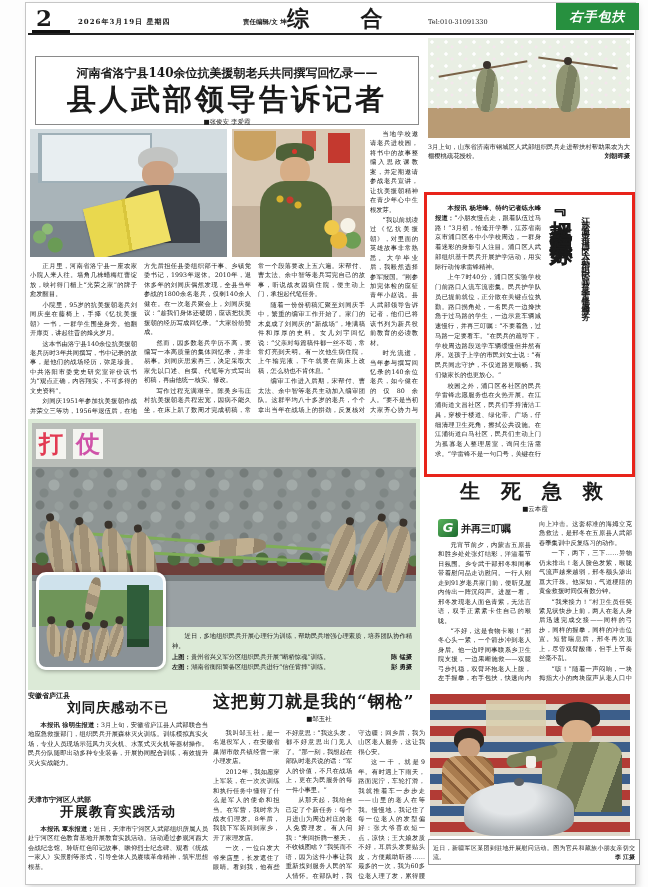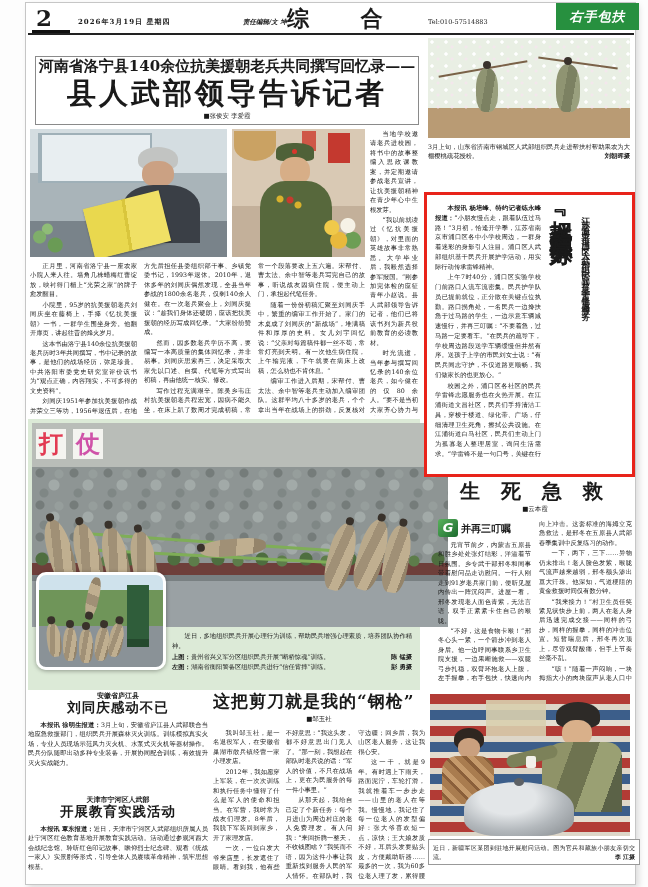--- a/index.html
+++ b/index.html
@@ -3,57 +3,57 @@
 <meta charset="utf-8">
 <style>
   html,body{margin:0;padding:0;}
   body{width:648px;height:887px;position:relative;background:#fdfdfd;font-family:"DejaVu Serif",serif;color:#1a1a1a;overflow:hidden;}
   .sheet{position:absolute;left:25px;top:2px;width:609px;height:881px;background:#fff;border:1px solid #c6c6c6;box-shadow:3px 3px 6px rgba(0,0,0,.13);}
   .abs{position:absolute;}
   
   .pagenum{left:36px;top:4px;font-size:23px;font-weight:bold;}
   .pagenum-rule{left:32px;top:30px;width:38px;height:3px;background:#111;}
   .date{left:78px;top:17px;font-size:7px;font-weight:bold;letter-spacing:1px;}
-  .editor{left:243px;top:18px;font-size:6.5px;font-weight:bold;font-style:italic;}
+  .editor{left:243px;top:18px;font-size:6.5px;font-weight:bold;}
   .section{left:287px;top:4px;font-size:22px;font-weight:bold;font-family:"DejaVu Sans",sans-serif;letter-spacing:22px;}
   .tel{left:428px;top:18px;font-size:6.5px;}
   .masthead{left:556px;top:3px;width:83px;height:27px;background:#27903f;color:#fff;display:flex;align-items:center;justify-content:center;font-size:13px;font-weight:bold;font-style:italic;letter-spacing:1px;}
   .header-rule{left:28px;top:33px;width:606px;height:2px;background:#222;}
   
   .leadbox{left:35px;top:56px;width:382px;height:67px;border:1px solid #8a8a8a;text-align:center;}
-  .lead-kicker{font-size:15px;font-weight:bold;}
+  .lead-kicker{margin-top:8px;font-size:12px;font-weight:bold;}
   .lead-headline{margin-top:3px;font-size:29px;font-weight:bold;letter-spacing:3px;line-height:1;}
   .lead-byline{margin-top:4px;font-size:6.5px;}
   .bodytext{font-size:6.3px;line-height:1.5;text-align:justify;overflow:hidden;}
   .para{margin:0 0 1px 0;text-indent:2em;text-align:justify;}
   .leadcols{left:30px;top:261px;width:335px;height:155px;column-count:3;column-gap:7px;}
   .sidecol{left:370px;top:129px;width:48px;height:287px;}
   .credit{font-weight:bold;white-space:nowrap;}
   
   .photo{overflow:hidden;position:absolute;}
   .ph-shape{position:absolute;}
   
   .feature-panel{left:28px;top:419px;width:392px;height:271px;background:#dcead7;}
-  .bigphoto{left:32px;top:423px;width:384px;height:204px;background:linear-gradient(180deg,#b9bdb8 0 44px,#8e9594 44px 150px,#798082 150px 158px,#9aa1a4 158px 100%);padding-left:32px;}
+  .bigphoto{left:32px;top:423px;width:384px;height:204px;background:linear-gradient(180deg,#b9bdb8 0 44px,#8e9594 44px 150px,#798082 150px 158px,#9aa1a4 158px 100%);}
   .stone{left:0;top:44px;width:100%;height:106px;background-image:radial-gradient(circle at 8px 6px,#6f7674 4px,transparent 5px),radial-gradient(circle at 22px 18px,#a8b0ae 5px,transparent 6px),radial-gradient(circle at 12px 26px,#7c8482 4px,transparent 5px),radial-gradient(circle at 27px 7px,#99a19e 4px,transparent 5px);background-size:34px 32px;opacity:.8;}
   .plaque{display:inline-block;width:30px;height:30px;background:#f4f4f0;margin-right:7px;text-align:center;line-height:30px;font-size:24px;font-weight:bold;font-family:"DejaVu Sans",sans-serif;color:#e23a52;}
   .wall-right .plaque:last-child{color:#cf52a8;}
   .wall-left .plaque:last-child{color:#cf52a8;}
   .sol{position:absolute;border-radius:45% 45% 38% 38%;background:linear-gradient(100deg,#b9a98b 0 30%,#a09076 30% 55%,#c0af90 55% 80%,#94846a 80%);}
   .sol::before{content:'';position:absolute;top:-7px;left:50%;margin-left:-4px;width:8px;height:8px;border-radius:50%;background:#39322b;}
   .flyer{border-radius:40%;}
   .flyer::before{left:-3px;top:2px;margin-left:0;}
   .pole{position:absolute;height:3px;background:#7fae57;border-radius:2px;}
   .inset{left:36px;top:572px;width:124px;height:92px;border:3px solid #fff;border-radius:10px;box-shadow:0 1px 4px rgba(0,0,0,.35);background:linear-gradient(180deg,#cfe2ec 0 16%,#6f9559 16% 55%,#8a9297 55% 100%);}
   .feat-cap{left:172px;top:631px;width:240px;font-size:6.3px;line-height:1.55;}
   .capline{display:flex;margin-top:1px;}
   .capline .lbl{font-weight:bold;white-space:nowrap;}
   .capline .txt{flex:1;}
   
-  .brief-kicker{width:180px;text-align:center;font-size:7px;font-weight:bold;}
+  .brief-kicker{width:180px;text-align:left;font-size:7px;font-weight:bold;}
   .brief-headline{width:180px;text-align:center;font-size:13.5px;font-weight:bold;font-family:"DejaVu Sans",sans-serif;letter-spacing:1px;}
   
   .sc-headline{left:213px;top:690px;width:212px;text-align:left;font-size:17px;font-weight:bold;letter-spacing:1px;}
   .sc-byline{left:213px;top:715px;width:212px;text-align:center;font-size:6.5px;}
   .sc-body{left:213px;top:728px;width:212px;height:152px;column-count:3;column-gap:6px;}
   
   .gh-photo{left:428px;top:38px;width:202px;height:100px;background:linear-gradient(180deg,#e9efe4 0 70%,#b99b74 70% 100%);}
   .gh-cap{left:428px;top:142px;width:202px;font-size:6.3px;line-height:1.5;text-align:justify;}
   .redbox{left:424px;top:192px;width:205px;height:279px;border:3px solid #e8231a;background:#fff;display:flex;}
   .rb-body{margin:8px 4px 8px 8px;width:106px;height:255px;font-size:6.3px;line-height:1.55;overflow:hidden;}
@@ -71,21 +71,21 @@
 </head>
 <body>
 
 <div class="sheet"></div>
 
 <div class="abs pagenum">2</div>
 <div class="abs pagenum-rule"></div>
 <div class="abs date">2026年3月19日 星期四</div>
 <div class="abs editor">责任编辑/文 坤</div>
 <div class="abs section">综 合</div>
-<div class="abs tel">Tel:010-57514883</div>
+<div class="abs tel">Tel:010-31091330</div>
 <div class="abs masthead">右手包扶</div>
 <div class="abs header-rule"></div>
 
 <div class="abs leadbox">
   <div class="lead-kicker">河南省洛宁县140余位抗美援朝老兵共同撰写回忆录——</div>
   <div class="lead-headline">县人武部领导告诉记者</div>
   <div class="lead-byline">■张俊安 李爱霞</div>
 </div>
 
 <div class="photo" style="left:30px;top:129px;width:197px;height:128px;background:linear-gradient(180deg,#d4dde1 0 34%,#a9b4b9 34% 72%,#79838a 72% 100%);">

